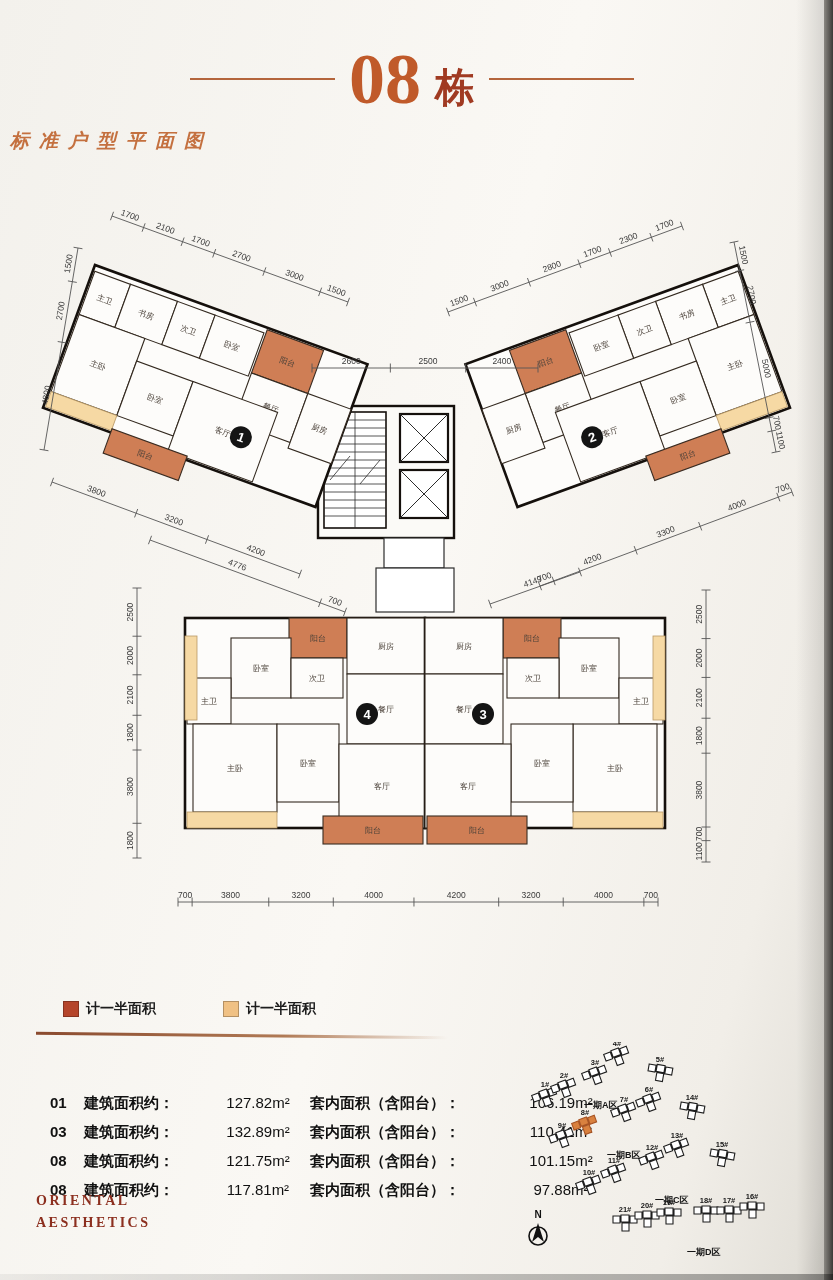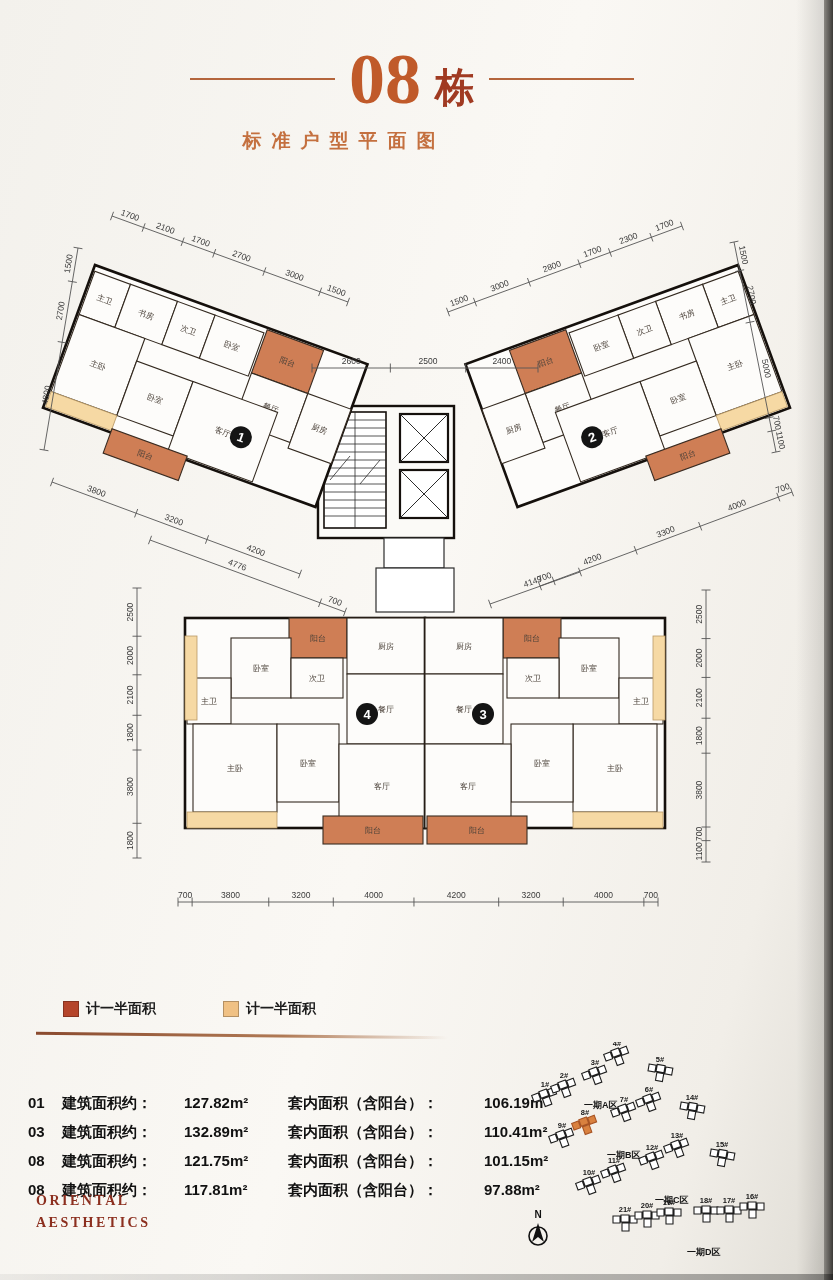--- a/index.html
+++ b/index.html
@@ -10,22 +10,22 @@
     background:linear-gradient(90deg,#8a8782,#3c3a37);}
   .edge-shade{position:absolute;top:0;right:9px;width:28px;height:100%;
     background:linear-gradient(90deg,rgba(0,0,0,0),rgba(0,0,0,0.12));}
   .edge-bottom{position:absolute;bottom:0;left:0;width:100%;height:6px;
     background:linear-gradient(90deg,rgba(0,0,0,0.05),rgba(0,0,0,0.35));}
 
   .header{position:absolute;top:42px;left:0;width:824px;display:flex;align-items:center;justify-content:center;gap:14px;}
   .rule{display:inline-block;width:145px;height:2px;background:#b4653c;}
   .title-num{font-family:"Liberation Serif","DejaVu Serif",serif;font-size:72px;line-height:72px;font-weight:bold;color:#c05a2a;}
   .title-suffix{font-family:"Liberation Serif","DejaVu Serif",serif;font-size:40px;font-weight:bold;color:#a03a22;margin-top:18px;}
-  .subtitle{position:absolute;top:128px;left:0;width:678px;text-align:center;
-    font-size:19px;letter-spacing:10px;color:#c4703f;font-weight:bold;text-indent:10px;}
+  .subtitle{position:absolute;top:128px;left:0;width:678px;
+    font-size:19px;letter-spacing:10px;color:#c4703f;font-weight:bold;text-indent:10px;font-style:italic;}
 
   .plan-wrap{position:absolute;top:150px;left:0;}
   .outline{fill:#fdfcfa;stroke:#15100c;stroke-width:2.6;}
   .room{fill:#fdfcfa;stroke:#33291f;stroke-width:1.1;}
   .room.balcony{fill:#cf7e55;stroke:#3a2c22;}
   .room.accent{fill:#f6d9a4;stroke:#b99a66;stroke-width:0.8;}
   .room-label{font-size:8px;fill:#4a4038;text-anchor:middle;}
   .badge{fill:#141414;}
   .badge-text{font-size:13px;font-weight:bold;fill:#fff;text-anchor:middle;}
   .dim line,.dim path{stroke:#555;stroke-width:0.9;fill:none;}
@@ -36,26 +36,26 @@
   .elev{fill:#fff;stroke:#15100c;stroke-width:2.2;}
   .elev-x{stroke:#2c2c2c;stroke-width:1;fill:none;}
   .hall{fill:#fff;stroke:#2c2c2c;stroke-width:1.2;}
 
   .legend{position:absolute;left:38px;top:1000px;display:flex;gap:42px;align-items:center;}
   .legend-item{display:flex;align-items:center;gap:7px;font-size:14px;font-weight:bold;color:#1d1d1d;padding-left:25px;}
   .sw{display:inline-block;width:14px;height:14px;border:1px solid rgba(0,0,0,0.25);}
   .divider{position:absolute;left:36px;top:1034px;width:412px;height:3px;
     background:linear-gradient(90deg,#8a4a2e,#b07a55 60%,rgba(176,122,85,0));transform:rotate(0.6deg);}
 
-  .areas{position:absolute;left:28px;top:1054px;}
+  .areas{position:absolute;left:50px;top:1054px;}
   .area-row{display:grid;grid-template-columns:34px 122px 104px 196px 110px;align-items:baseline;height:29px;
     font-size:15px;color:#111;}
   .area-no{font-weight:bold;}
   .area-label{font-weight:bold;margin-top:40px;}
-  .area-val{font-weight:bold;}
+  .area-val{font-weight:normal;text-align:center;}
 
   .brand{position:absolute;left:36px;top:1190px;font-family:"Liberation Serif","DejaVu Serif",serif;
     font-weight:bold;color:#8c2f1f;font-size:14px;letter-spacing:2.5px;line-height:22px;}
 
   .site-wrap{position:absolute;left:522px;top:1042px;}
   .bldg{fill:#fff;stroke:#1f1f1f;stroke-width:1.1;}
   .bldg.hl{fill:#d9813f;stroke:#a85424;}
   .bldg-label{font-size:7.5px;font-weight:bold;fill:#151515;text-anchor:middle;}
   .zone-label{font-size:9px;font-weight:bold;fill:#151515;}
   .north-label{font-size:10px;font-weight:bold;fill:#111;text-anchor:middle;}

